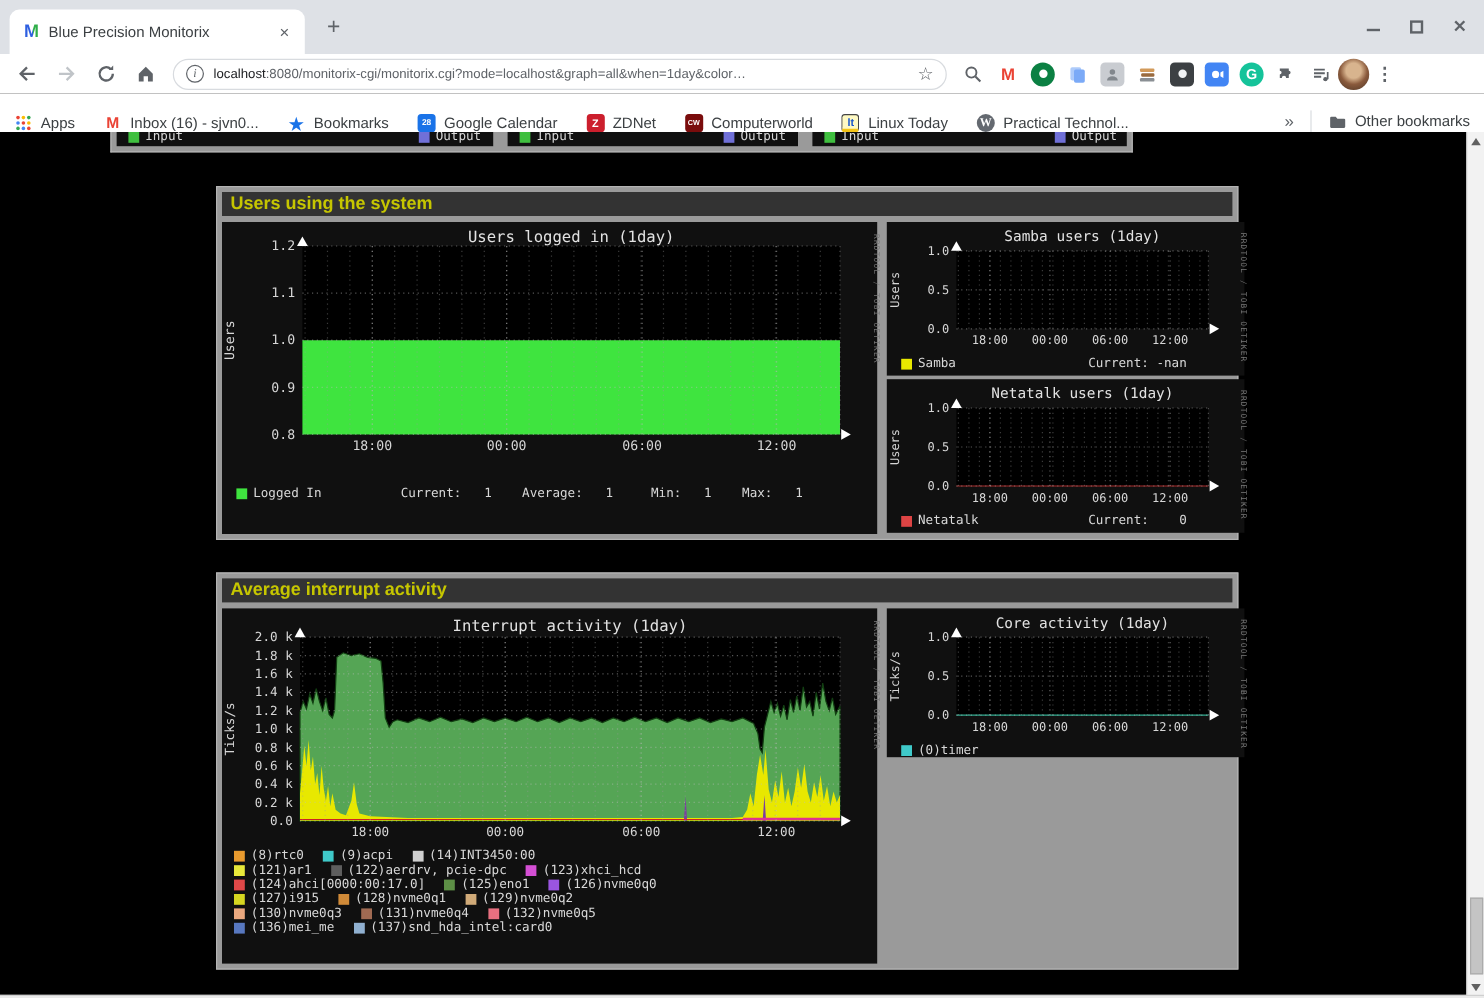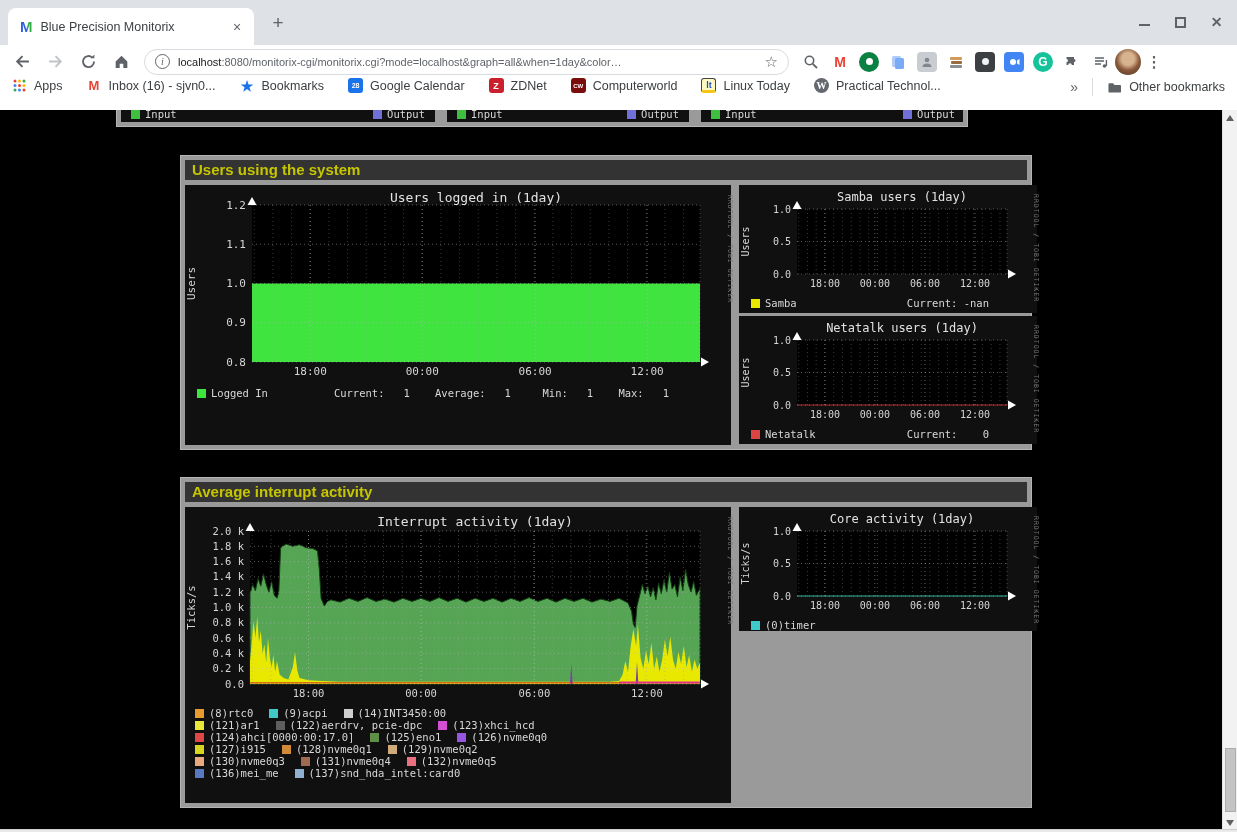--- a/index.html
+++ b/index.html
@@ -26,37 +26,37 @@
   .info-i{width:15px;height:15px;border:1.2px solid #5f6368;border-radius:50%;color:#5f6368;font-size:10px;line-height:13px;text-align:center;flex:none;margin-right:8px;font-family:"Liberation Serif",serif;font-style:italic}
   .url{font-size:11px;color:#5f6368;white-space:nowrap;overflow:hidden}
   .url b{color:#202124;font-weight:400}
   .ob-star{margin-left:auto;color:#5f6368;font-size:15px}
   .exticons{display:flex;align-items:center;margin-left:6px;gap:9px}
   .ext{width:20px;height:20px;flex:none;display:flex;align-items:center;justify-content:center;font-size:12px;border-radius:4px}
   .avatar{width:26px;height:26px;border-radius:50%;background:radial-gradient(circle at 50% 38%,#d8b48e 0 30%,#8a5a3c 55%,#4a3424 100%);flex:none;margin:0 4px}
   .kebab{color:#5f6368;font-size:15px;font-weight:bold;width:18px;text-align:center}
 
   
-  .bmbar{height:32px;background:#fff;display:flex;align-items:flex-start;padding:0 12px;gap:24px}
+  .bmbar{height:32px;background:#fff;display:flex;align-items:flex-end;padding:0 12px;gap:24px}
   .bm{display:flex;align-items:center;gap:7px;font-size:12.5px;color:#3c4043;white-space:nowrap}
   .fav{width:15px;height:15px;flex:none;display:flex;align-items:center;justify-content:center;font-weight:bold;border-radius:3px}
   .bm-right{margin-left:auto;display:flex;align-items:center;gap:14px}
   .bm-sep{width:1px;height:18px;background:#dadce0}
 
   
   .view{position:relative;height:722px;background:#000;overflow:hidden}
   .vscroll{position:absolute;right:0;top:0;width:15px;height:722px;background:#f2f2f2;border-left:1px solid #e2e2e2;z-index:4}
   .sb-ar{position:absolute;left:3px;width:0;height:0;border-left:4.5px solid transparent;border-right:4.5px solid transparent}
   .sb-up{top:5px;border-bottom:6px solid #606060}
   .sb-dn{bottom:6px;border-top:6px solid #606060}
   .sb-thumb{position:absolute;left:2px;top:638px;width:11px;height:64px;background:#c4c4c4;border:1px solid #ababab}
   .bottom-strip{position:absolute;left:0;right:0;bottom:0;height:3px;background:#eaeaea;border-top:1px solid #cfcfcf;z-index:6}
 
   
-  .partial{margin-left:116px;width:852px;background:#9a9a9a;border:1px solid #b4b4b4;border-top:none;padding:0 4px 4px;height:17px}
+  .partial{margin-left:92px;width:852px;background:#9a9a9a;border:1px solid #b4b4b4;border-top:none;padding:0 4px 4px;height:17px}
   .partial-body{display:flex;gap:12px;height:12px;overflow:hidden}
   .pp{background:#101010;overflow:hidden;flex:none}
   .pp-inner{display:flex;justify-content:space-between;padding:0 10px;margin-top:-2px;font-family:"DejaVu Sans Mono",monospace;font-size:10.5px;color:#d8d8d8}
   .pp-it{display:flex;align-items:center;gap:5px}
   .pp-sq{width:9px;height:9px;flex:none}
   .ppw1{width:314px}.ppw2{width:242px}.ppw3{width:264px}
 
   .section{margin-left:180px;width:852px;background:#9a9a9a;border:1px solid #b4b4b4;padding:4px}
   .sec1{margin-top:28px}
   .sec2{margin-top:27px}
@@ -67,21 +67,21 @@
   .gp-big{width:546px}
   .gp-sm{width:298px}
   .h-users{height:260px}.h-int{height:296px}.h-sm{height:128px}.h-core{height:124px}
   svg.chart{display:block;margin-top:6px;overflow:visible}
   .gp-sm svg.chart{margin-top:5px}
   svg.chart text{font-family:"DejaVu Sans Mono",monospace}
   .ctitle{fill:#e2e2e2}
   .ctick{fill:#d6d6d6}
   .cwm{fill:#787878;letter-spacing:1px;font-size:6.5px}
   .legend{color:#d8d8d8;font-size:10.5px;padding-left:12px}
-  .lg-users{margin-top:8px}
+  .lg-users{margin-top:26px}
   .lg-int{margin-top:6px;padding-left:10px}
   .lg-sm{margin-top:8px}
   .lrow{display:flex;align-items:center;height:12px}
   .lsq{width:9px;height:9px;margin-right:5px;flex:none}
   .ltext{margin-right:16px;white-space:pre}
   .stats{white-space:pre;margin-left:50px}
   .statr{margin-left:auto;margin-right:48px;white-space:pre}
 </style>
 </head>
 <body>

